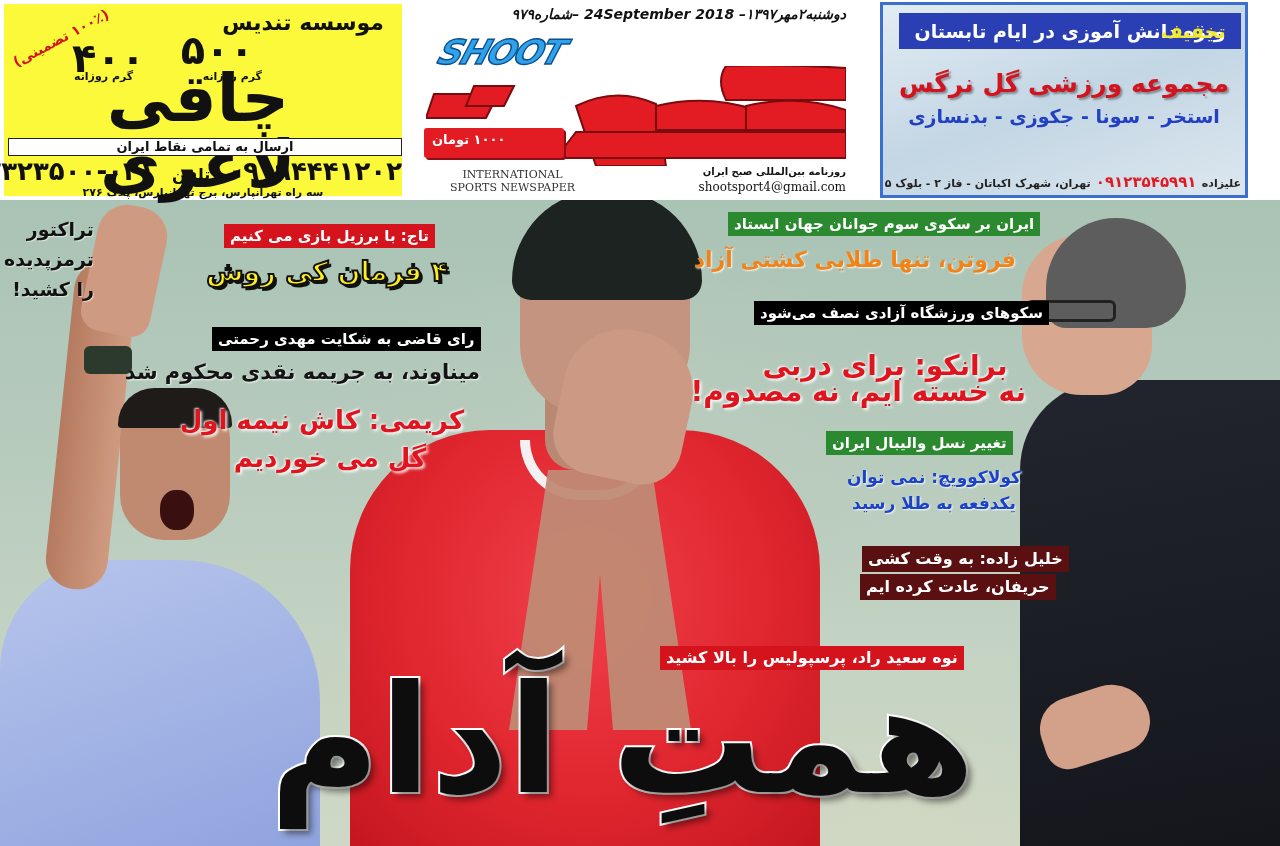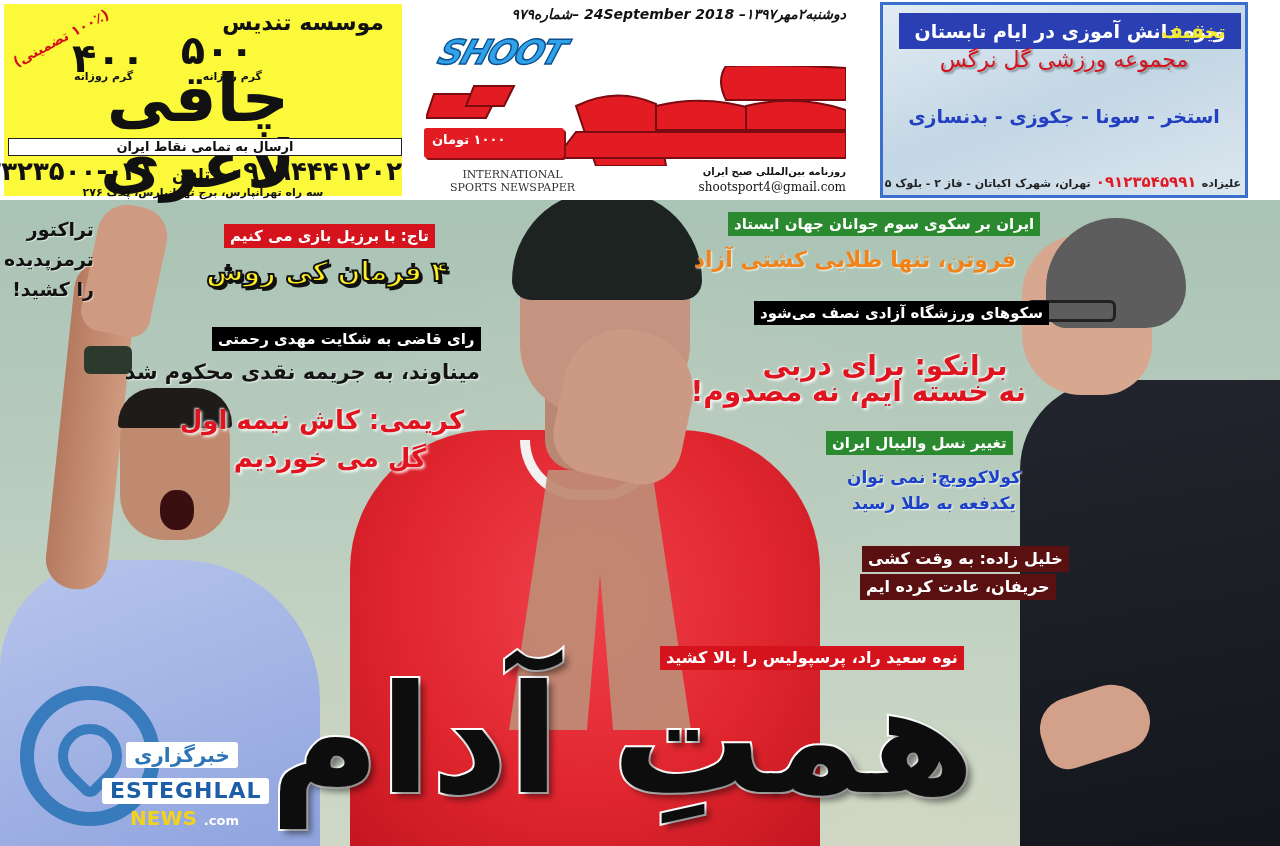--- a/index.html
+++ b/index.html
@@ -69,21 +69,21 @@
   .mast .logo-bar{position:absolute;left:4px;top:128px;width:140px;height:30px;background:#e31b23;border-radius:3px;box-shadow:2px 2px 0 #8b1015}
   .mast .price{position:absolute;left:12px;top:132px;color:#fff;font-weight:bold;font-size:13px;direction:rtl}
   .mast .intl{position:absolute;left:30px;top:168px;font-family:"DejaVu Serif",serif;font-size:11px;color:#333;text-align:center;line-height:13px}
   .mast .tagline{position:absolute;right:14px;top:166px;font-size:10px;font-weight:bold;direction:rtl;color:#111}
   .mast .email{position:absolute;right:14px;top:180px;font-family:"DejaVu Serif",serif;font-size:12px;color:#111}
 
   
   .ad-right{position:absolute;left:880px;top:2px;width:368px;height:196px;border:3px solid #3b6fce;background:linear-gradient(160deg,#e2ecf4 0%,#c3d6e4 50%,#dce7ef 100%);direction:rtl;text-align:center}
   .ad-right .topbar{position:absolute;left:16px;right:4px;top:8px;height:36px;background:#2a3fb3;color:#fff;font-weight:bold;font-size:19px;line-height:36px}
   .ad-right .topbar .hl{color:#f4ea2d}
-  .ad-right .club{position:absolute;left:0;right:0;top:42px;color:#d3141e;font-weight:normal;font-size:22px;text-shadow:2px 2px 2px rgba(0,0,0,.35)}
+  .ad-right .club{position:absolute;left:0;right:0;top:64px;color:#d3141e;font-weight:bold;font-size:25px;text-shadow:2px 2px 2px rgba(0,0,0,.35)}
   .ad-right .svc{position:absolute;left:0;right:0;top:100px;color:#2340c2;font-weight:bold;font-size:19px}
   .ad-right .phones1{position:absolute;left:0;right:0;top:140px;font-weight:bold;font-size:17px;white-space:nowrap;direction:rtl;text-align:right;padding-right:4px}
   .ad-right .phones2{position:absolute;left:0;right:0;top:168px;font-weight:bold;font-size:15px;white-space:nowrap;direction:rtl;text-align:right;padding-right:4px}
   .y{color:#e4e31a;-webkit-text-stroke:.5px #6d6d10}
   .r{color:#e01a24}
   .dk{color:#222}
   .sm{font-size:11px}
 
   
   .kicker{position:absolute;direction:rtl;font-weight:bold;color:#fff;white-space:nowrap;padding:0 6px;font-size:15px;line-height:24px}
@@ -231,21 +231,14 @@
   <div class="kicker kick-grn" style="left:826px;top:431px;">تغییر نسل والیبال ایران</div>
   <div class="hl hl-blue" style="left:846px;top:464px;width:176px;font-size:17px;line-height:26px;">کولاکوویچ: نمی توان</div>
   <div class="hl hl-blue" style="left:846px;top:490px;width:176px;font-size:17px;line-height:26px;">یکدفعه به طلا رسید</div>
 
   <div class="kicker kick-maroon" style="left:862px;top:546px;font-size:16px;line-height:26px;">خلیل زاده: به وقت کشی</div>
   <div class="kicker kick-maroon" style="left:860px;top:574px;font-size:16px;line-height:26px;">حریفان، عادت کرده ایم</div>
 
   <div class="kicker kick-red" style="left:660px;top:646px;font-size:16px;line-height:24px;">نوه سعید راد، پرسپولیس را بالا کشید</div>
   <div class="main-title">همتِ آدام</div>
 
-  <div class="wm">
-    <div class="ring"></div>
-    <div class="ring-inner"></div>
-    <div class="fa">خبرگزاری</div>
-    <div class="en">ESTEGHLAL</div>
-    <div class="news"><span>NEWS</span> <span class="dotcom">.com</span></div>
-  </div>
 
 </div>
 
 </body></html>

